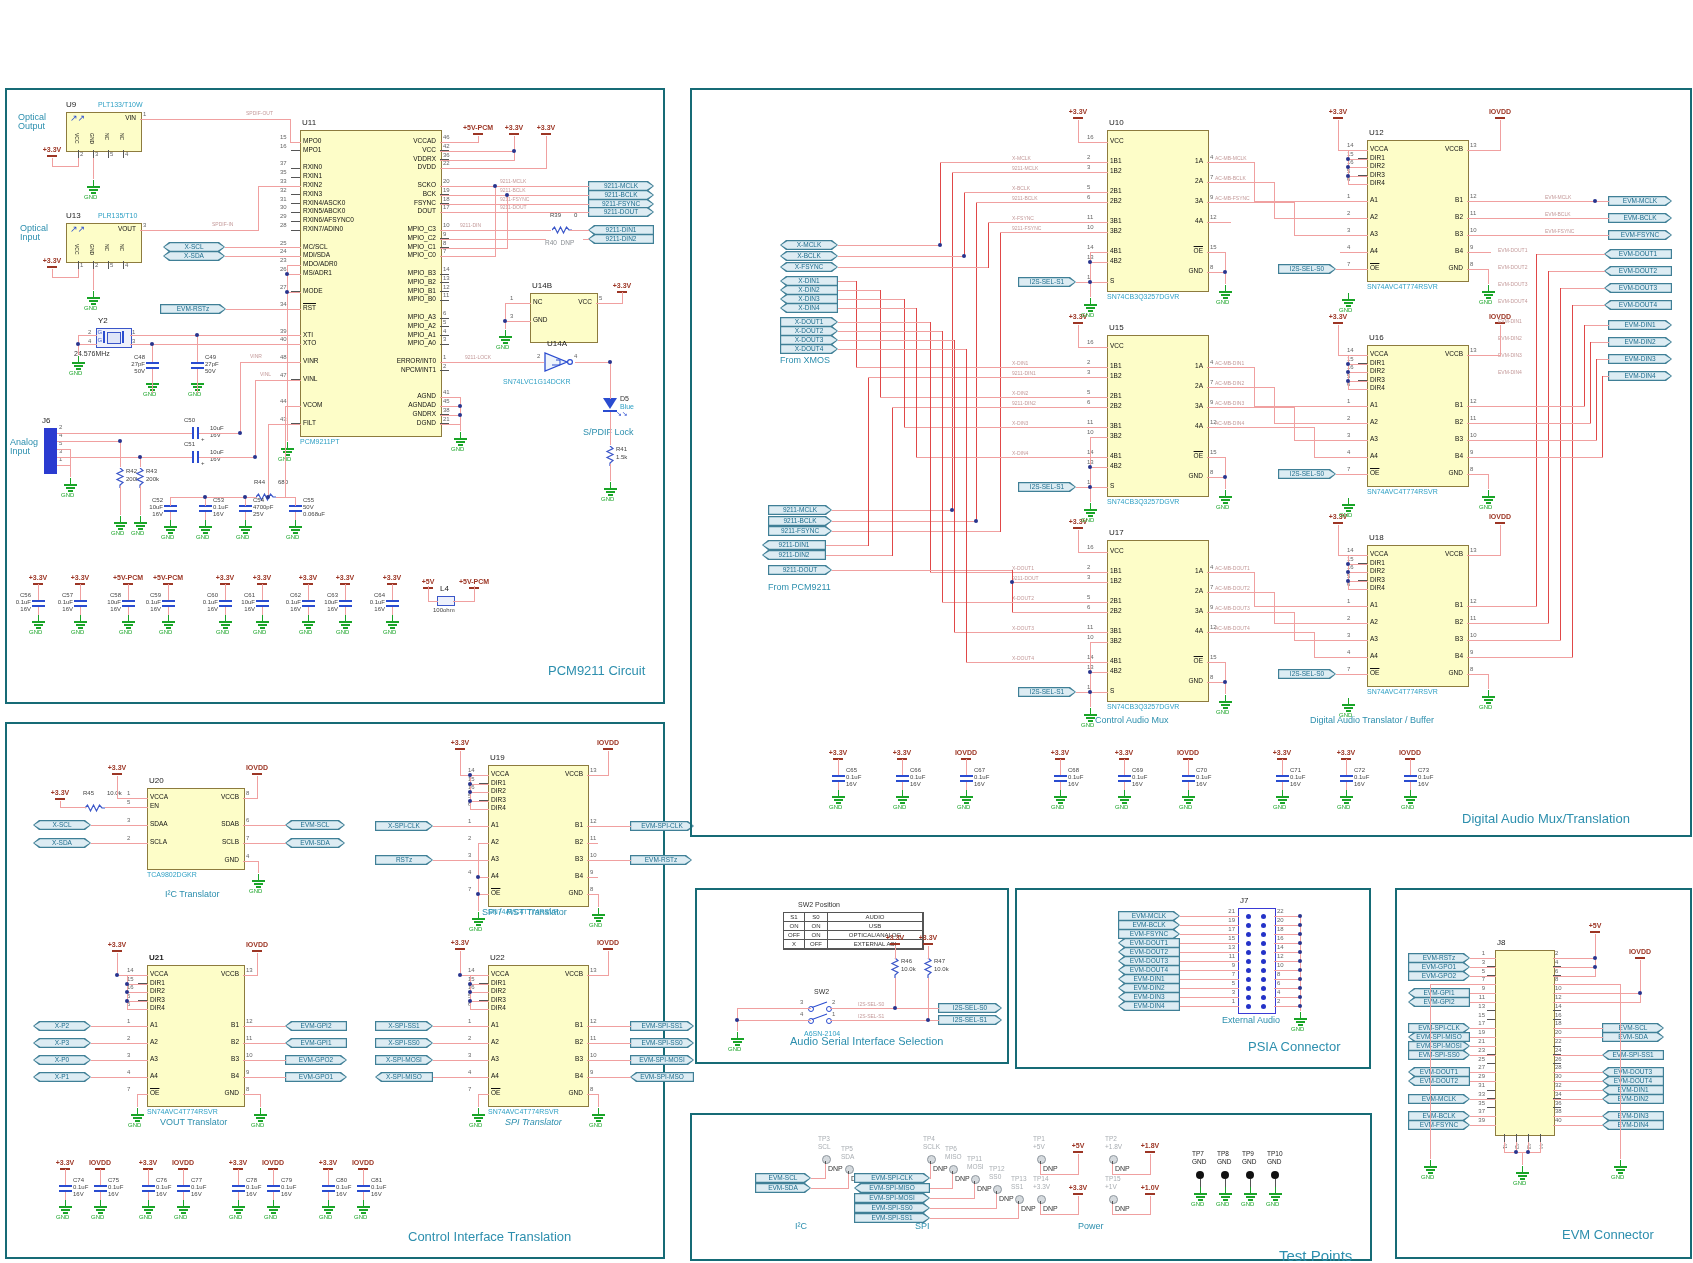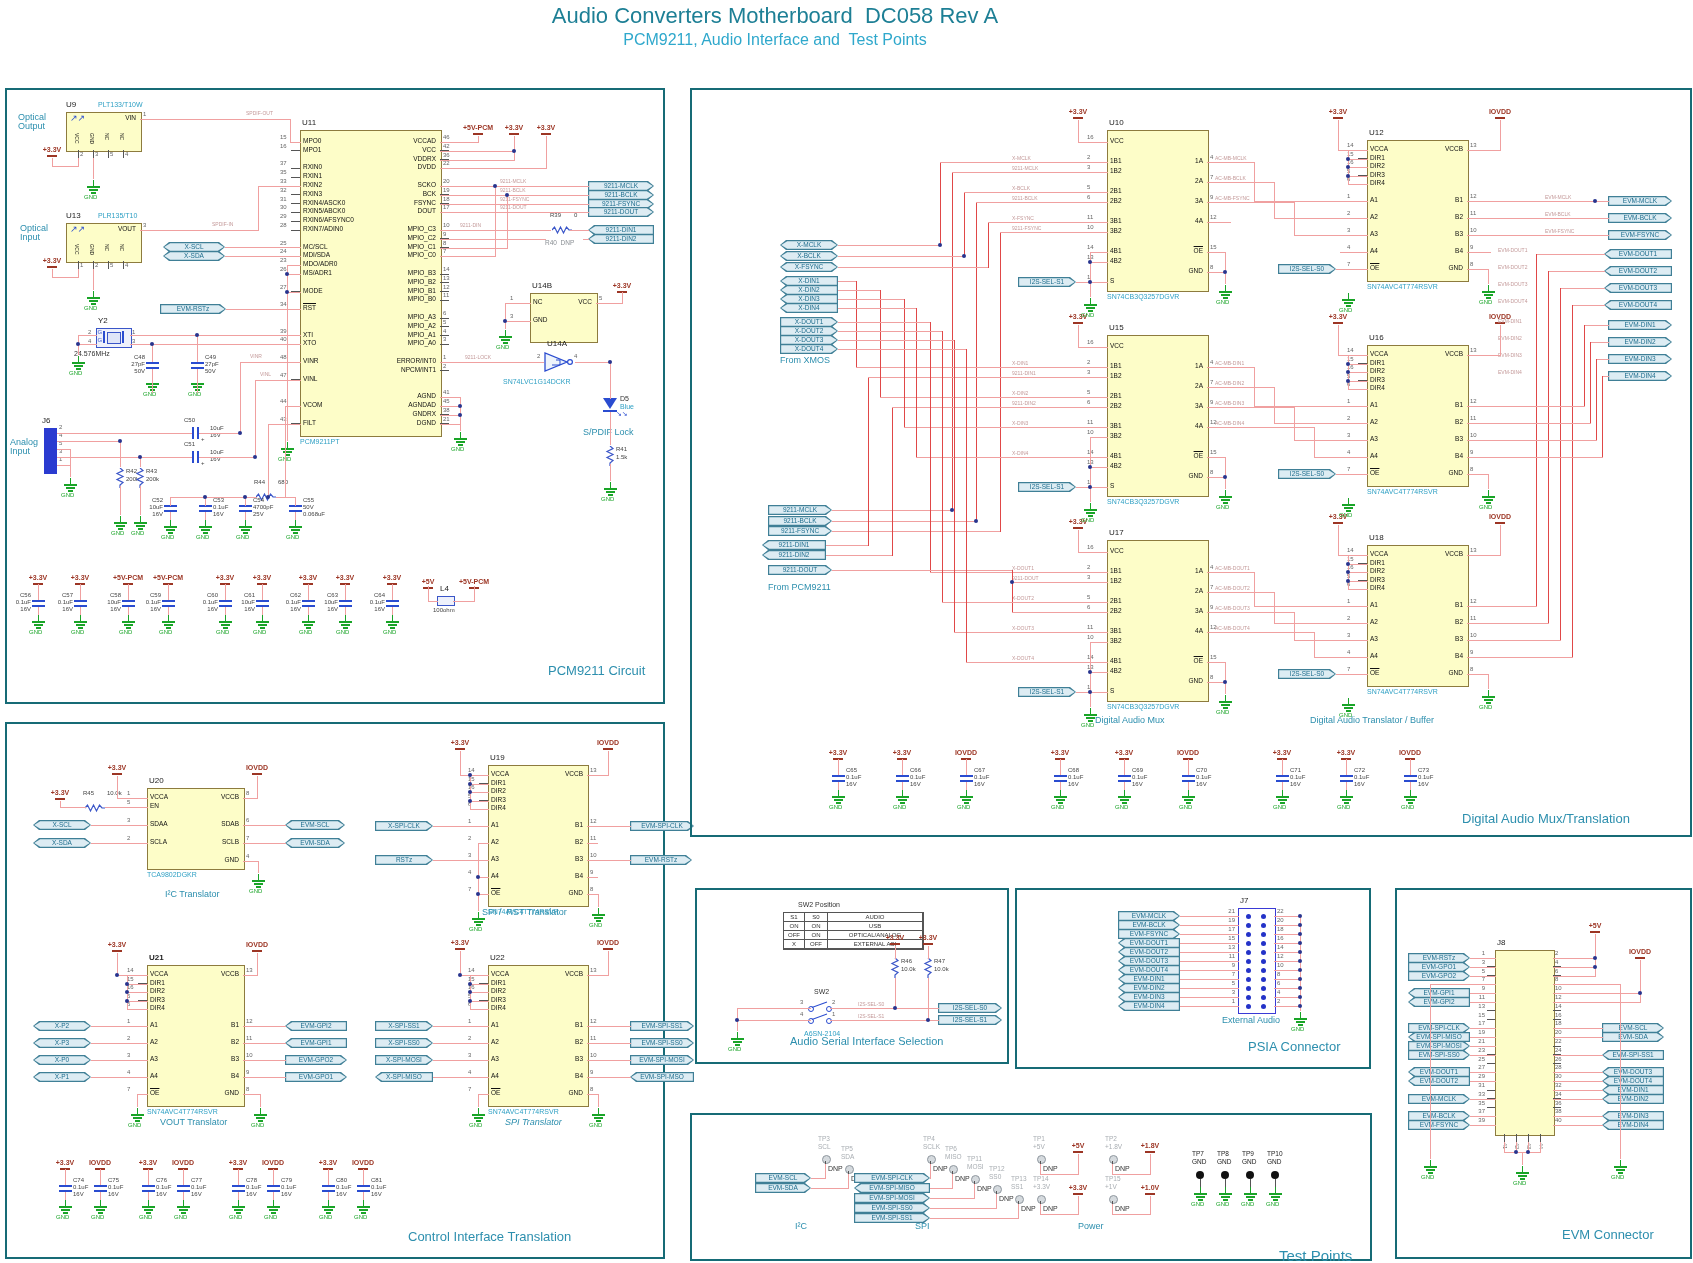--- a/index.html
+++ b/index.html
@@ -45,22 +45,20 @@
   .row{display:flex;}
   .cell{font-size:6px;color:#333;text-align:center;border-right:1px solid #555;
         border-bottom:1px solid #555;overflow:hidden;}
   .tpc{position:absolute;border-radius:50%;}
   .vert{writing-mode:vertical-rl;}
 </style>
 </head>
 <body>
 
 <div id="cv">
-  <div class="t title" style="left:0;top:4px;width:1550px;text-align:center;">Audio Converters Motherboard  DC058 Rev A</div>
-  <div class="t subtitle" style="left:0;top:32px;width:1550px;text-align:center;">PCM9211, Audio Interface and  Test Points</div>
 <div class="sec" style="left: 5px; top: 88px; width: 656px; height: 612px;"></div>
     <div class="ic" style="left: 66px; top: 112px; width: 74px; height: 38px;"></div>
     <div class="t ref" style="left: 66px; top: 101px;">U9</div>
     <div class="t part" style="left: 98px; top: 101px;">PLT133/T10W</div>
     <div class="stub" style="left: 140px; top: 118.5px; width: 9px; height: 1px;"></div>
     <div class="t pnum" style="left: 143px; top: 111px;">1</div>
     <div class="t pname" style="left: 78px; top: 115px; width: 58px; text-align: right;">VIN</div>
     <div class="stub" style="left: 77.5px; top: 150px; width: 1px; height: 8px;"></div>
     <div class="t pnum" style="left: 80px; top: 151px;">2</div>
     <div class="t pname vert" style="left: 74px; top: 133px; font-size: 5px;">VCC</div>
@@ -1654,21 +1652,21 @@
     <div class="t pnum" style="left: 1470px; top: 632px;">10</div>
     <div class="t pname" style="left: 1405px; top: 636px; width: 58px; text-align: right;">B3</div>
     <div class="stub" style="left: 1467px; top: 656.5px; width: 9px; height: 1px;"></div>
     <div class="t pnum" style="left: 1470px; top: 649px;">9</div>
     <div class="t pname" style="left: 1405px; top: 653px; width: 58px; text-align: right;">B4</div>
     <div class="stub" style="left: 1467px; top: 673.5px; width: 9px; height: 1px;"></div>
     <div class="t pnum" style="left: 1470px; top: 666px;">8</div>
     <div class="t pname" style="left: 1405px; top: 670px; width: 58px; text-align: right;">GND</div>
     <div class="t lbl" style="left: 780px; top: 356px;">From XMOS</div>
     <div class="t lbl" style="left: 768px; top: 583px;">From PCM9211</div>
-    <div class="t lbl" style="left: 1095px; top: 716px;">Digital Audio Mux</div>
+    <div class="t lbl" style="left: 1095px; top: 716px;">Control Audio Mux</div>
     <div class="t lbl" style="left: 1310px; top: 716px;">Digital Audio Translator / Buffer</div>
     <div class="t big" style="left: 1462px; top: 812px;">Digital Audio Mux/Translation</div>
     <div class="t powtx" style="left: 1078px; top: 108px; transform: translateX(-50%);">+3.3V</div>
     <div class="powbar" style="left: 1073px; top: 117px; width: 10px; height: 1.6px;"></div>
     <div class="t powtx" style="left: 1338px; top: 108px; transform: translateX(-50%);">+3.3V</div>
     <div class="powbar" style="left: 1333px; top: 117px; width: 10px; height: 1.6px;"></div>
     <div class="t powtx" style="left: 1500px; top: 108px; transform: translateX(-50%);">IOVDD</div>
     <div class="powbar" style="left: 1495px; top: 117px; width: 10px; height: 1.6px;"></div>
     <div class="t powtx" style="left: 1078px; top: 313px; transform: translateX(-50%);">+3.3V</div>
     <div class="powbar" style="left: 1073px; top: 322px; width: 10px; height: 1.6px;"></div>

